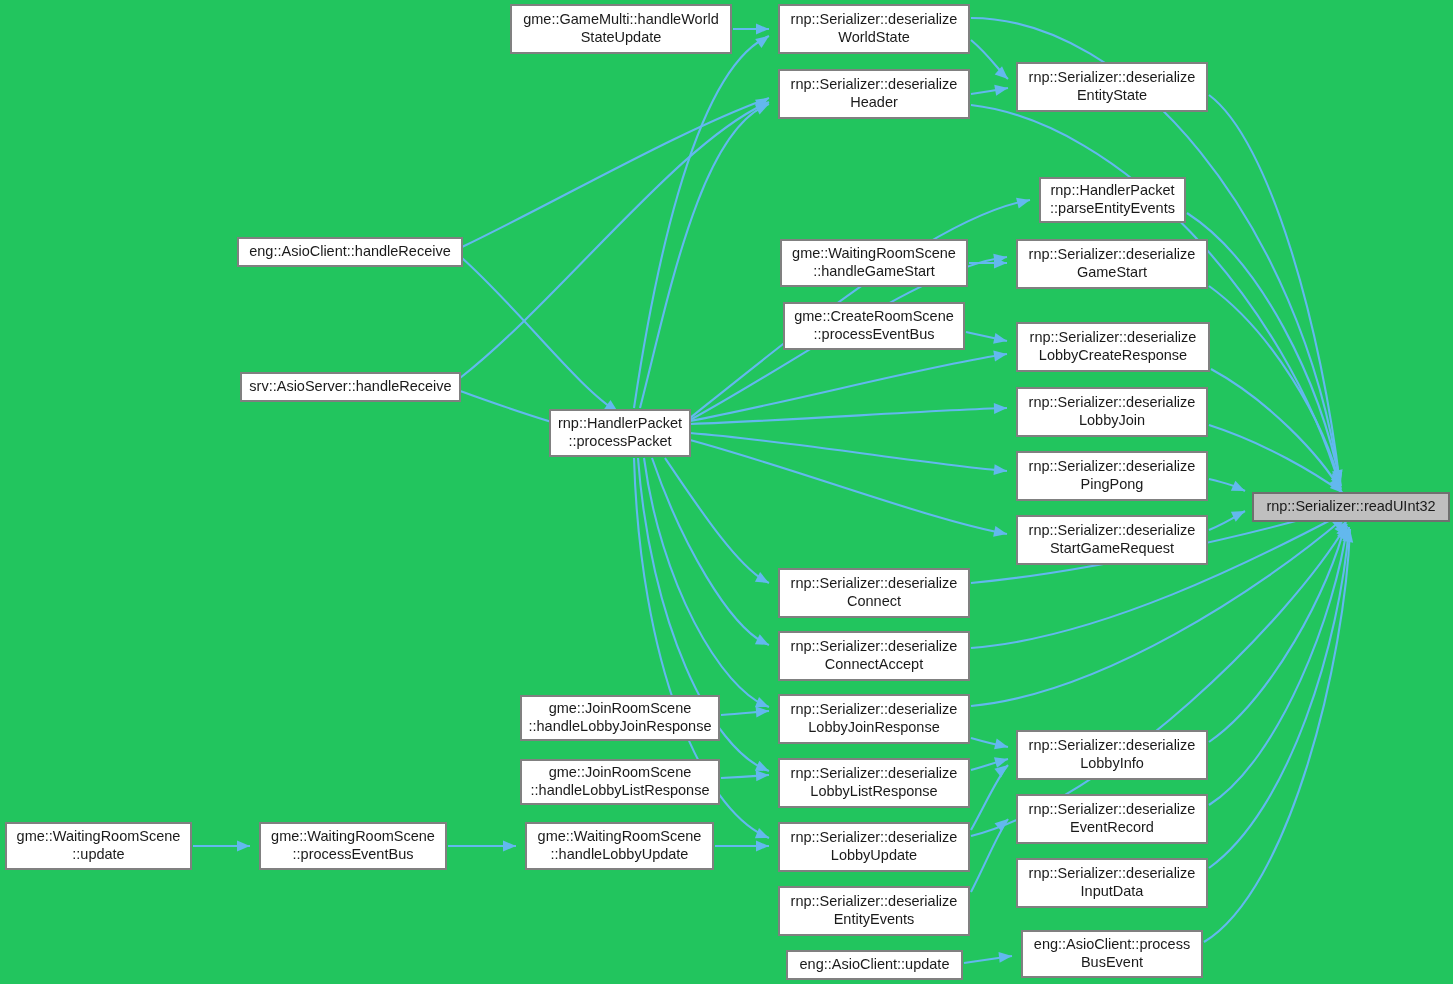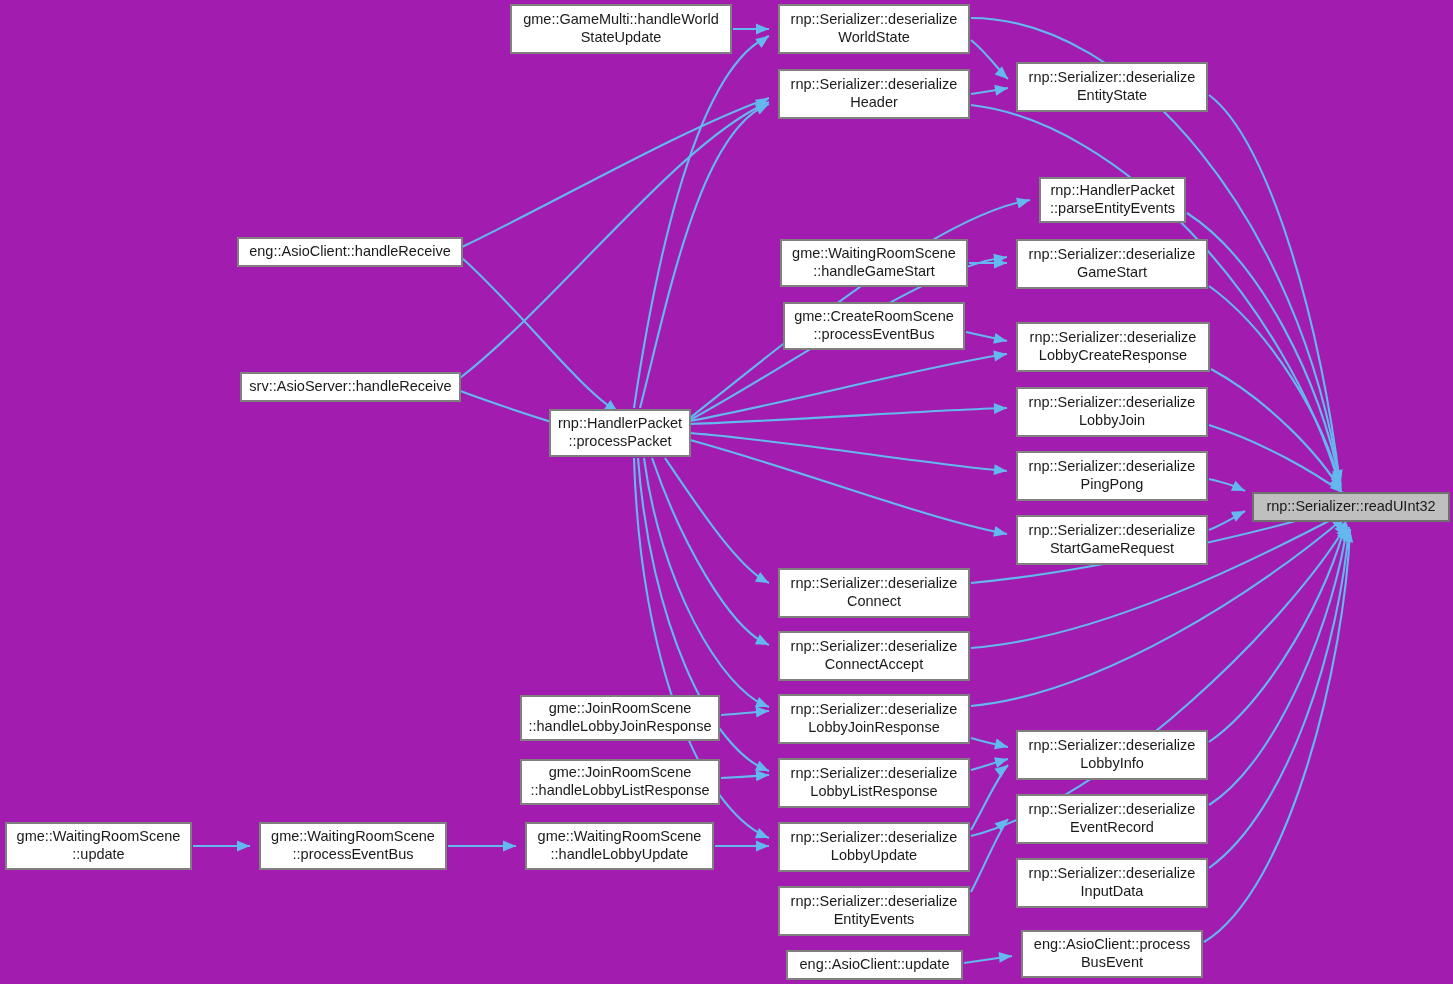--- a/index.html
+++ b/index.html
@@ -48,21 +48,21 @@
     font-size: 14.5px;
     fill: #1a1a1a;
     text-anchor: middle;
     dominant-baseline: middle;
     white-space: pre;
   }
 </style>
 </head>
 <body>
 
-<div id="graph-root" style="background: #a21caf;">
+<div id="graph-root" style="background: #22c55e;">
   <svg id="callgraph" viewBox="0 0 1453 984">
     <g id="edges-layer">
         <path class="edge-path" d="M 733 29 L 769 29"></path>
         <path class="edge-path" d="M 971 18 C 1130 18 1300 220 1340 483"></path>
         <path class="edge-path" d="M 971 40 C 990 56 998 70 1008 79"></path>
         <path class="edge-path" d="M 1209 95 C 1270 140 1322 330 1340 485"></path>
         <path class="edge-path" d="M 971 94 C 985 92 997 90 1008 88"></path>
         <path class="edge-path" d="M 971 105 C 1120 122 1285 300 1340 487"></path>
         <path class="edge-path" d="M 634 408 C 650 300 690 70 769 36"></path>
         <path class="edge-path" d="M 640 408 C 668 300 700 130 769 104"></path>

